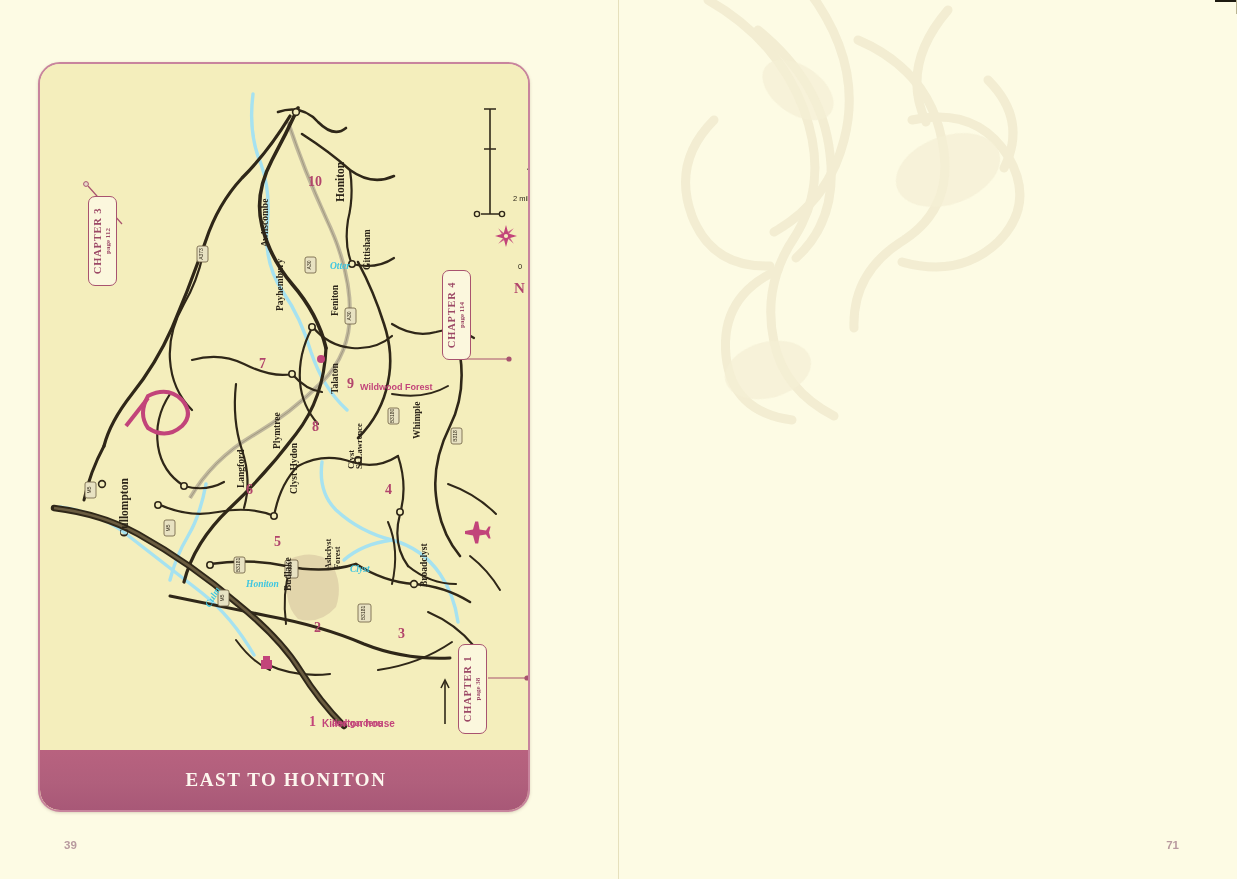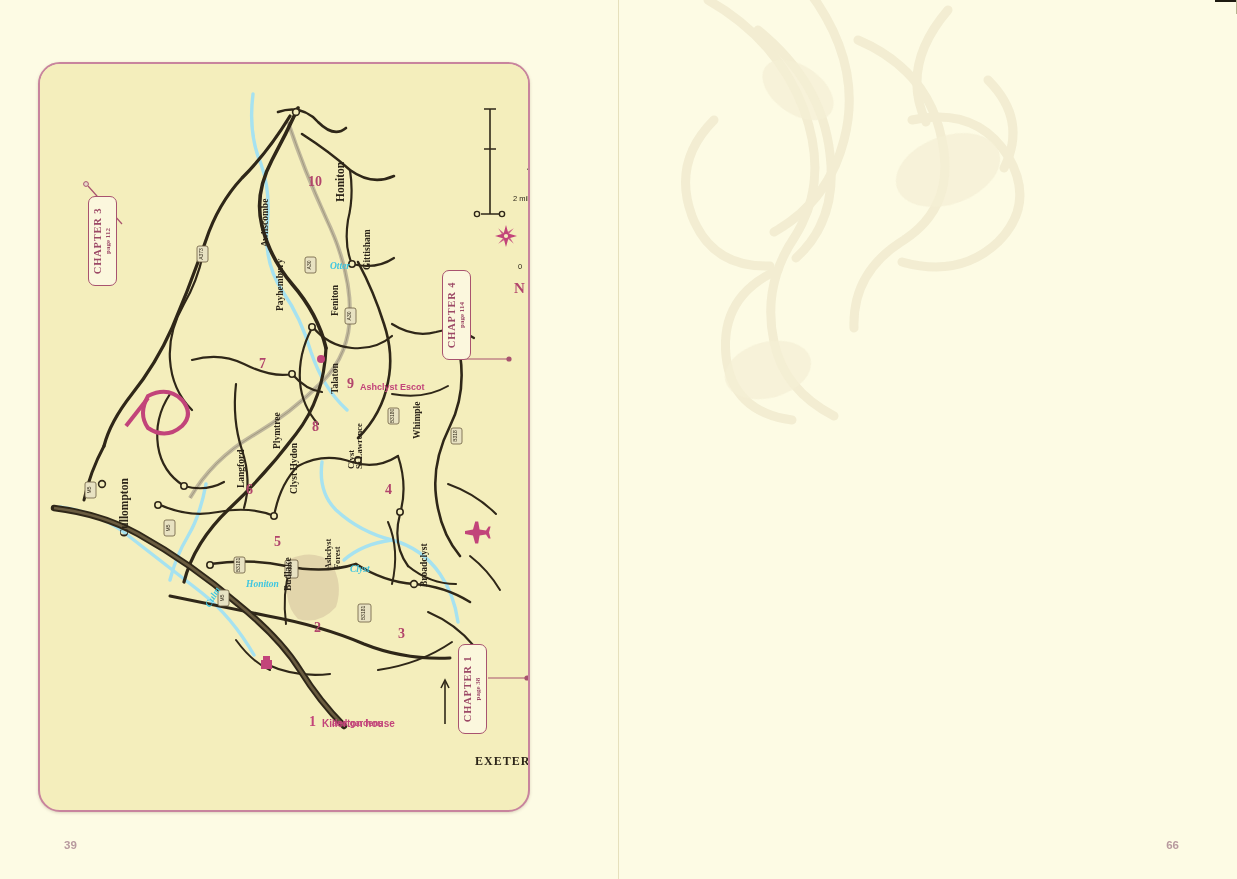--- a/index.html
+++ b/index.html
@@ -319,21 +319,21 @@
           <div class="mnum v" style="left:219px;top:292px;">7</div>
           <div class="mnum v" style="left:272px;top:355px;">8</div>
           <div class="mnum v" style="left:307px;top:312px;">9</div>
           <div class="mnum v" style="left:206px;top:418px;">6</div>
           <div class="mnum v" style="left:234px;top:470px;">5</div>
           <div class="mnum v" style="left:345px;top:418px;">4</div>
           <div class="mnum v" style="left:274px;top:556px;">2</div>
           <div class="mnum v" style="left:358px;top:562px;">3</div>
           <div class="mnum v" style="left:269px;top:650px;color:#c2447a;">1</div>
 
-          <div class="msite v" style="left:320px;top:318px;">Ashclyst Escot</div>
+          <div class="msite v" style="left:320px;top:318px;">Wildwood Forest</div>
           <div class="msite v" style="left:282px;top:654px;font-size:10px;">Killerton house</div>
           <div class="msite v" style="left:292px;top:654px;font-size:8.6px;">and gardens</div>
 
           <div class="mexeter v" style="left:435px;top:690px;">EXETER</div>
 
           <div class="scale-txt v" style="left:487px;top:100px;">4km</div>
           <div class="scale-txt v" style="left:473px;top:130px;">2 miles</div>
           <div class="scale-txt" style="left:478px;top:198px;">0</div>
 
           <div class="compass-n" style="left:474px;top:216px;">N</div>
@@ -353,20 +353,23 @@
           </div>
         </div>
 
         <div class="callout" style="left:418px;top:580px;width:27px;height:88px;">
           <div class="rot">
             <span class="ch">CHAPTER 1</span>
             <span class="pg">page 38</span>
           </div>
         </div>
 
+        <div class="map-banner">
+          <span>EAST TO HONITON</span>
+        </div>
       </div>
     </div>
 
     <div class="pg-num pg-left">39</div>
   </div>
 
   <div class="page-right">
 
     <svg class="flourish" viewBox="0 0 430 560">
       <g fill="none" stroke="#e8dfc0" stroke-width="9" stroke-linecap="round">
@@ -390,16 +393,16 @@
     <div class="cropmark">
       <div class="bar"></div>
         <div class="tick"></div>
     </div>
   </div>
 
   <div class="gutter"></div>
 
   <div class="rp">
 
-    <div class="pg-num pg-right">66</div>
+    <div class="pg-num pg-right">71</div>
   </div>
 
 </div>
 
 </body></html>

